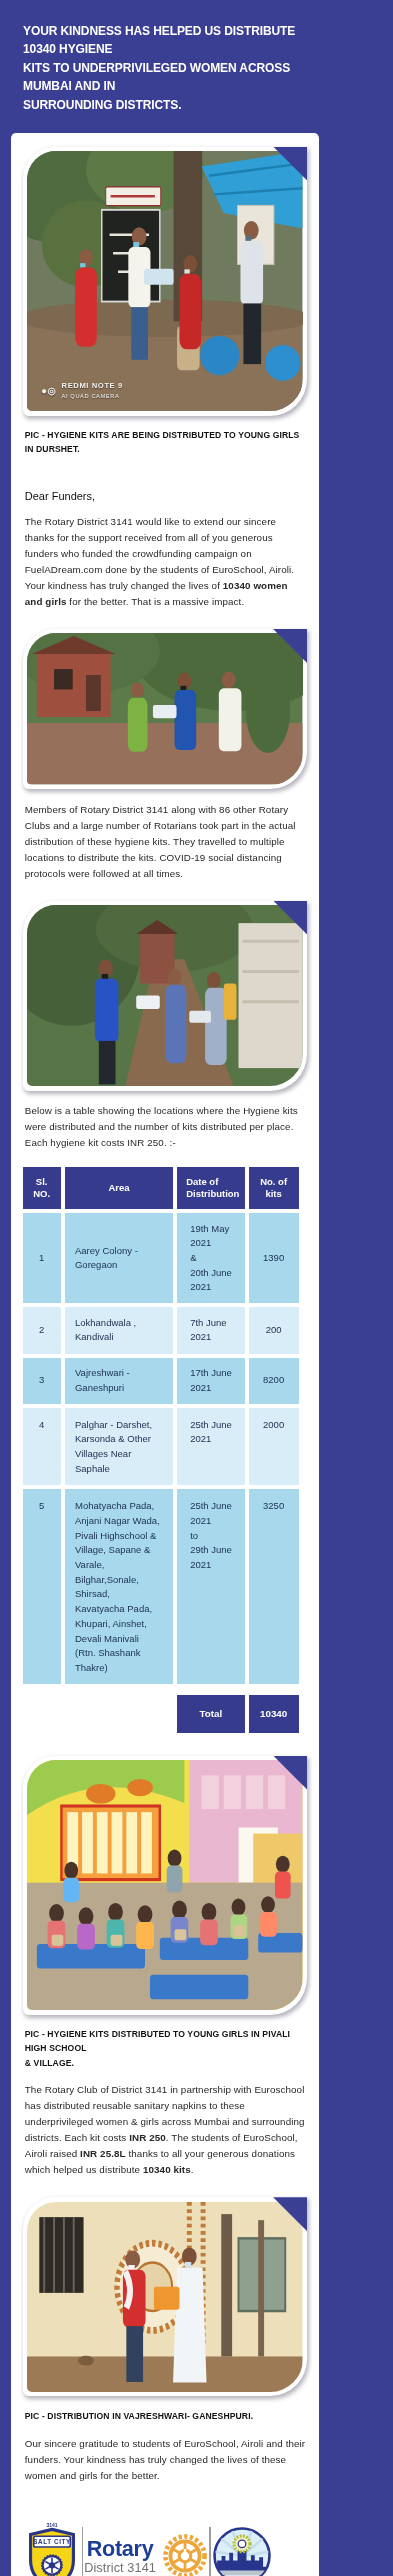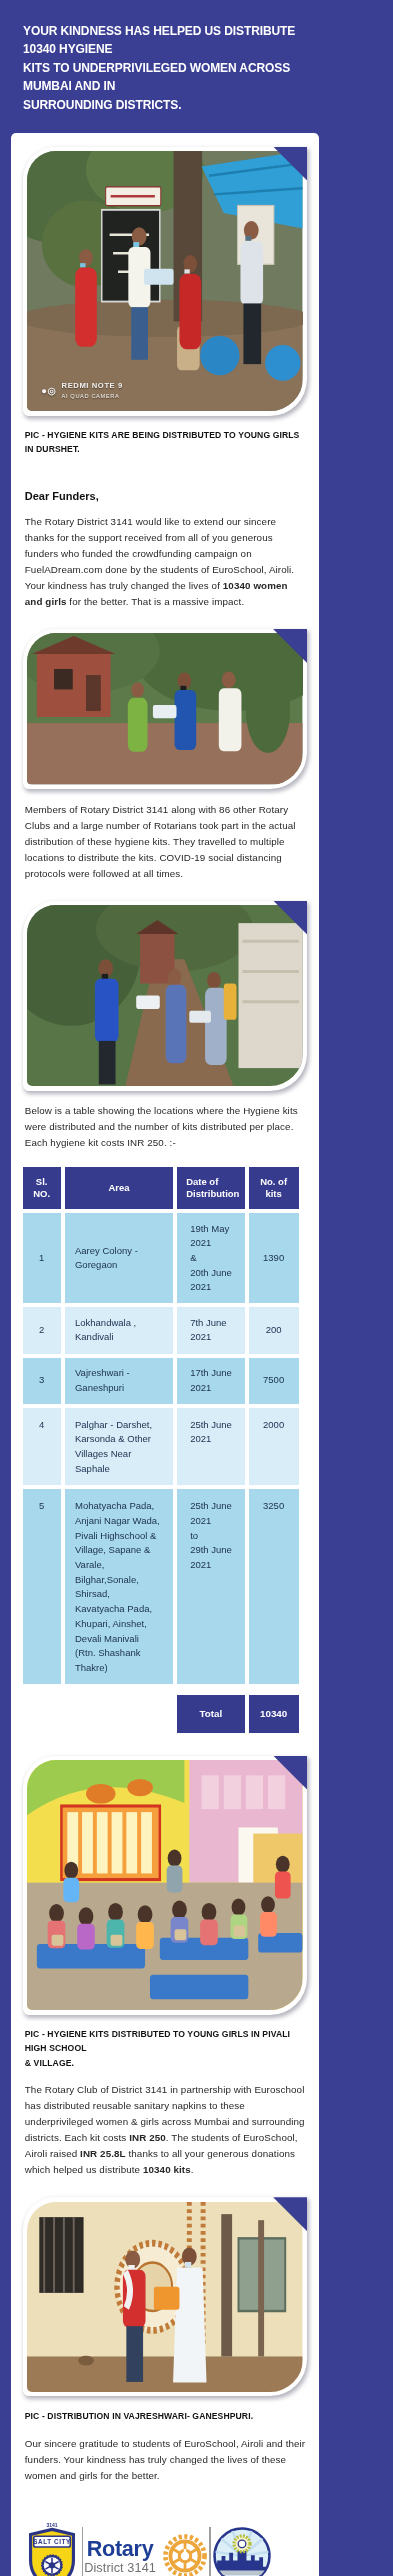--- a/index.html
+++ b/index.html
@@ -47,21 +47,21 @@
     text-shadow:0 0.6px 1.3px rgba(0,0,0,.5); display:flex; gap:5.1px; align-items:center;
   }
   .wm-ico { font-size:9.5px; line-height:1; }
   .wm-l2 { font-size:5.7px; font-weight:400; }
 
   .caption {
     font-size:8.6px; font-weight:700; color:#121212; letter-spacing:0.1px;
     margin:9px 1.9px 0 1.9px; white-space:pre-line; line-height:1.65;
   }
 
-  .greeting { font-size:11px; font-weight:700; color:#101010; margin:33px 1.9px 0 1.9px; }
+  .greeting { font-size:11px; font-weight:400; color:#101010; margin:33px 1.9px 0 1.9px; }
 
   p.body {
     font-size:9.8px; line-height:1.63; color:#272727;
     margin:12.7px 1.9px 0 1.9px; letter-spacing:0.1px;
   }
   .sp-lg { margin-top:32px; }
   .gap-photo { margin-top:19px; }
 
   
   table.kits {
@@ -249,21 +249,21 @@
         <tr class="r-even">
           <td>2</td>
           <td class="area-cell">Lokhandwala , Kandivali</td>
           <td class="date-cell">7th June 2021</td>
           <td>200</td>
         </tr>
         <tr class="r-odd">
           <td>3</td>
           <td class="area-cell">Vajreshwari - Ganeshpuri</td>
           <td class="date-cell">17th June 2021</td>
-          <td>7500</td>
+          <td>8200</td>
         </tr>
         <tr class="r-even row-4">
           <td>4</td>
           <td class="area-cell">Palghar - Darshet,
 Karsonda &amp; Other
 Villages Near Saphale</td>
           <td class="date-cell">25th June 2021</td>
           <td>2000</td>
         </tr>
         <tr class="r-odd row-5">

